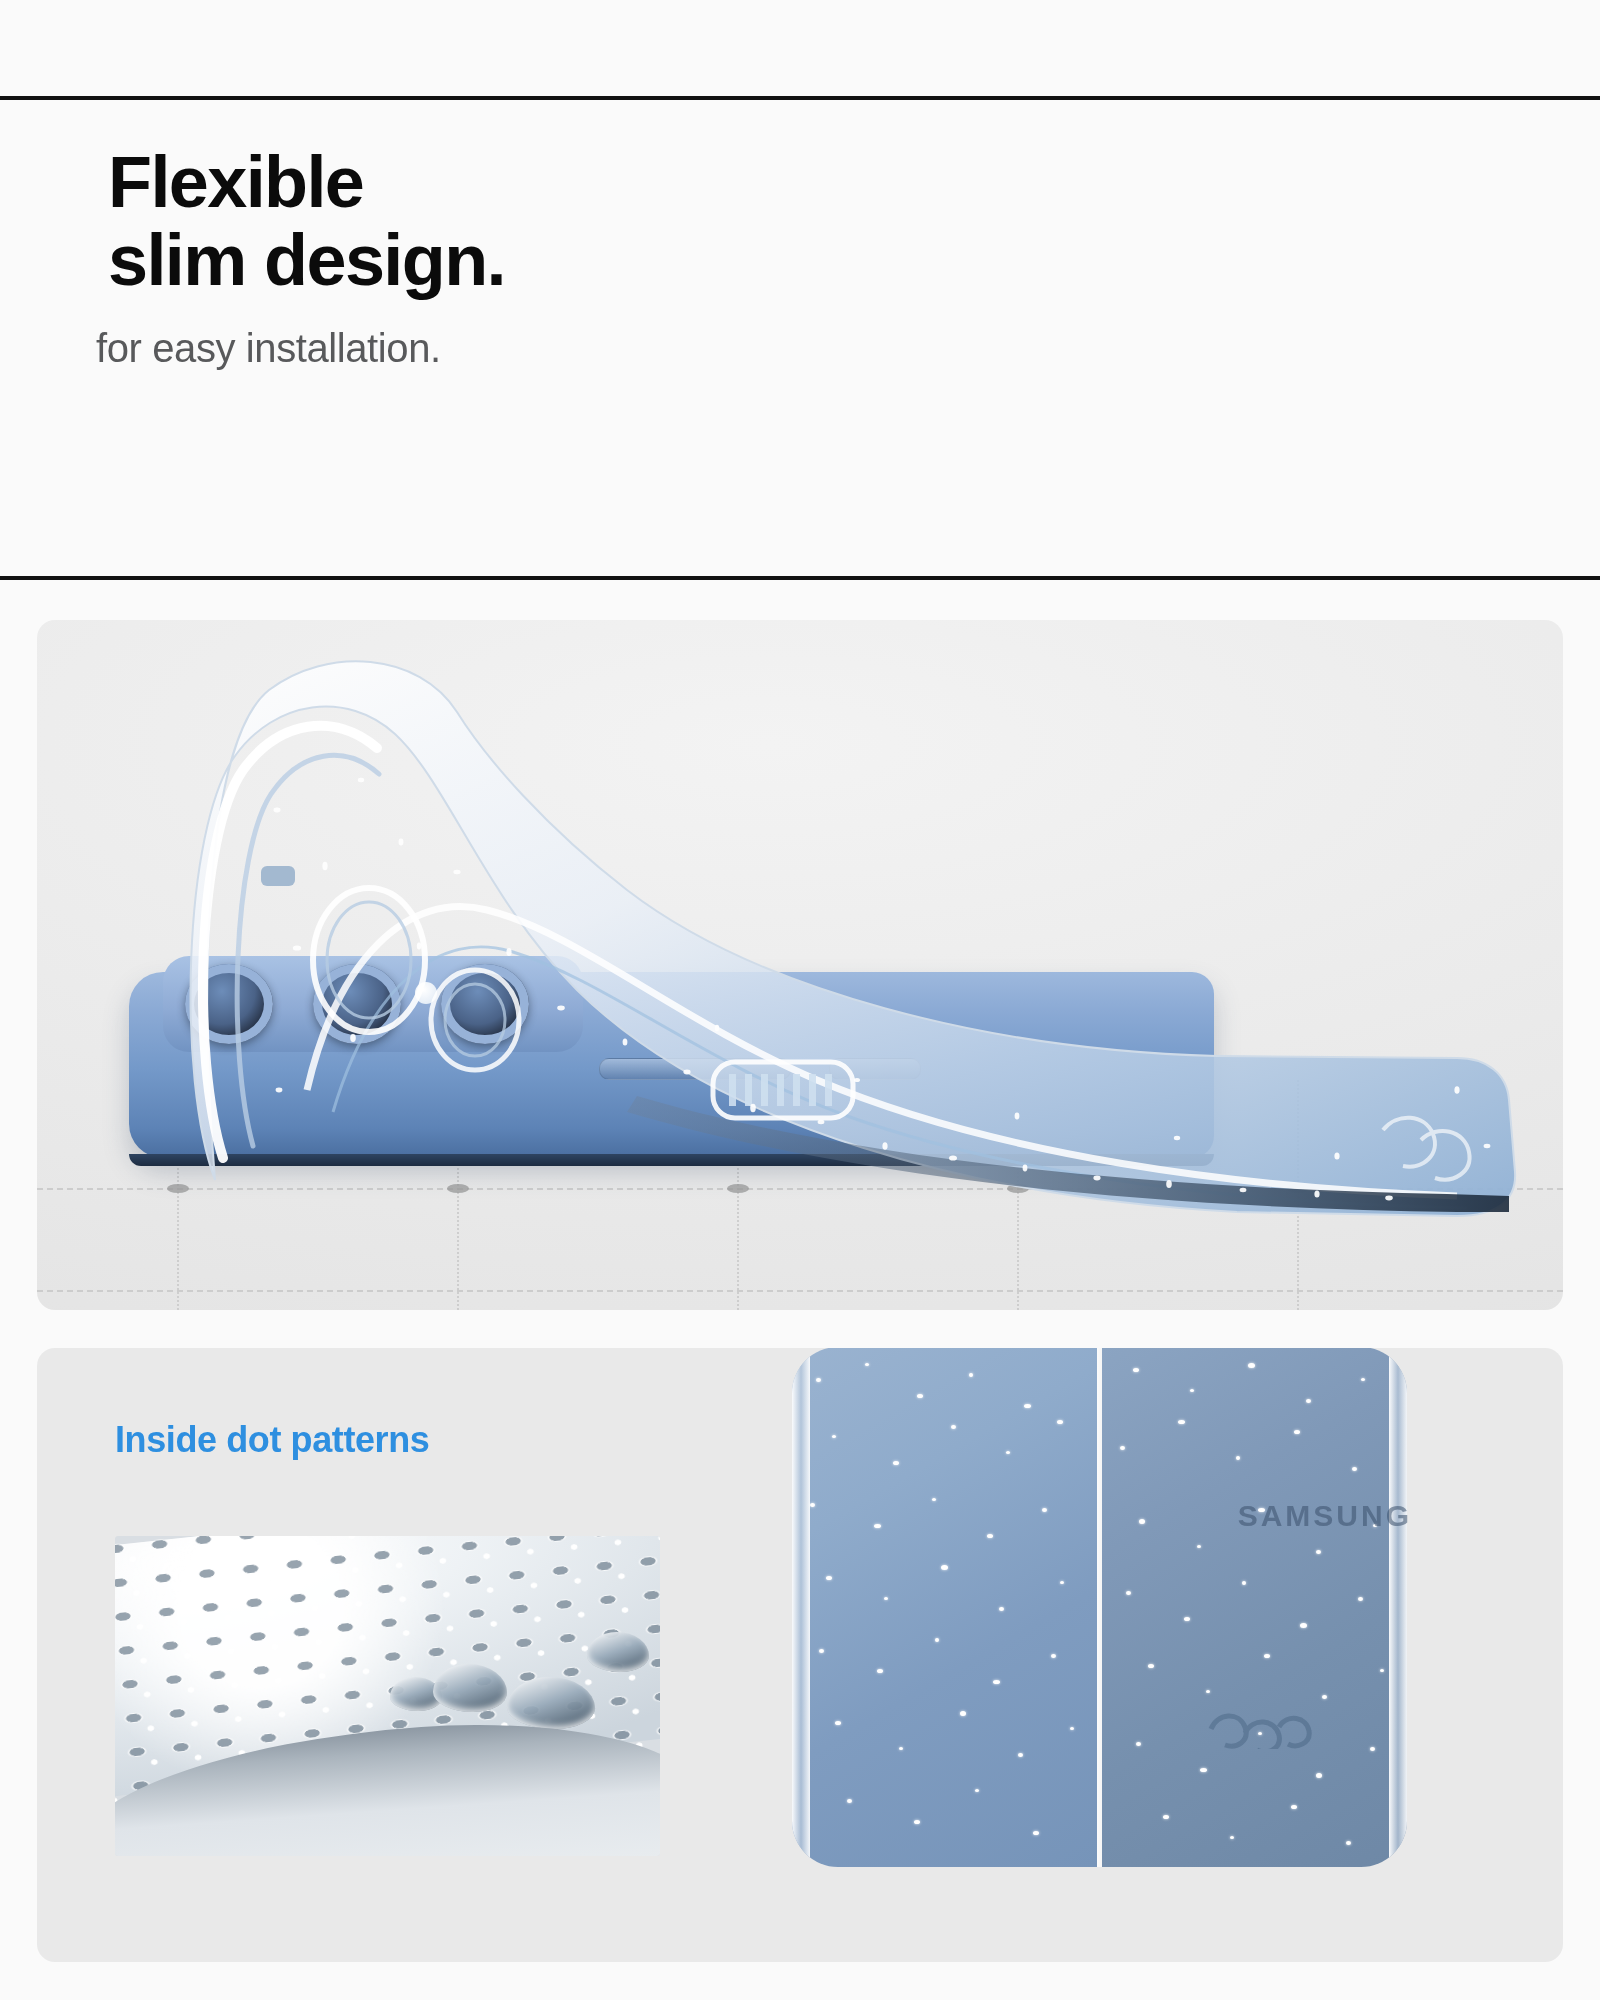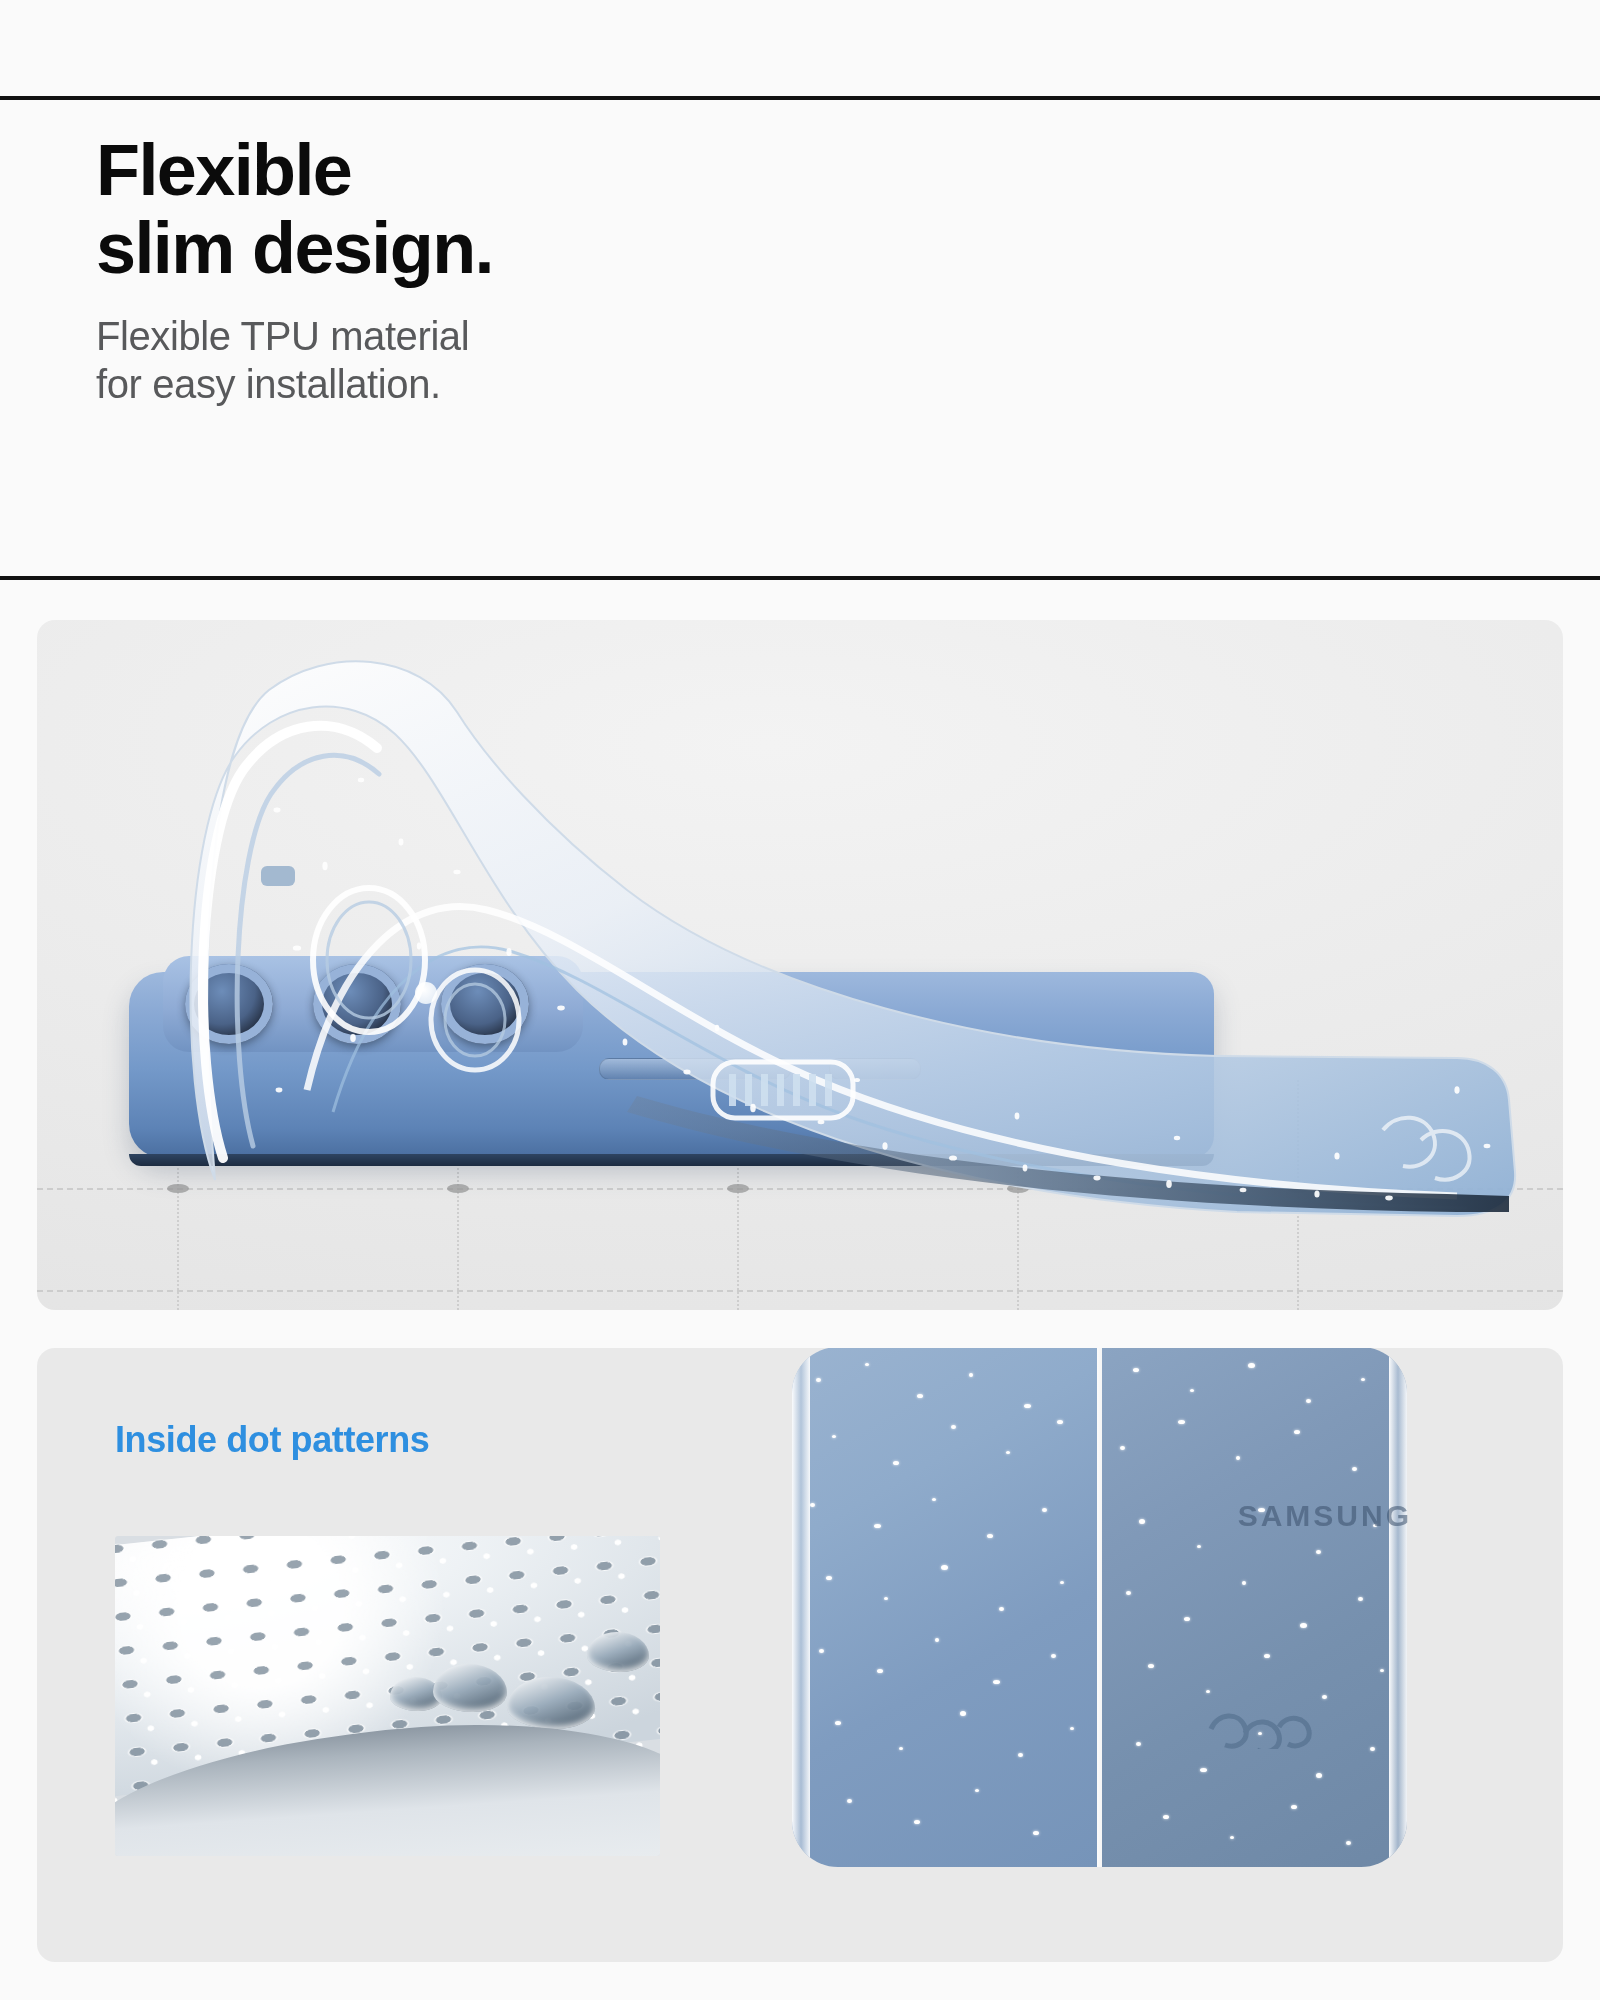--- a/index.html
+++ b/index.html
@@ -36,21 +36,21 @@
     left: 96px;
     top: 132px;
     width: 900px;
   }
   .headline {
     font-size: 72px;
     font-weight: 700;
     line-height: 1.08;
     letter-spacing: -1.6px;
     color: #0b0b0b;
-    margin: 0;
+    margin: 12px;
   }
   .headline .line { display: block; }
   .subhead {
     margin: 24px 0 0 0;
     font-size: 40px;
     line-height: 1.22;
     letter-spacing: -0.4px;
     color: #58595b;
     font-weight: 400;
   }
@@ -368,21 +368,20 @@
 <div class="page">
 
   <div class="rule rule-top"></div>
 
   <div class="headline-block">
     <h1 class="headline">
       <span class="line">Flexible</span>
       <span class="line">slim design.</span>
     </h1>
     <p class="subhead">
-      <span class="line">Flexible TPU material</span>
       <span class="line">for easy installation.</span>
     </p>
   </div>
 
   <div class="rule rule-bottom"></div>
 
   <div class="panel hero-panel">
 
     <div class="floor">
       <div class="hline" style="top:108px;"></div>

